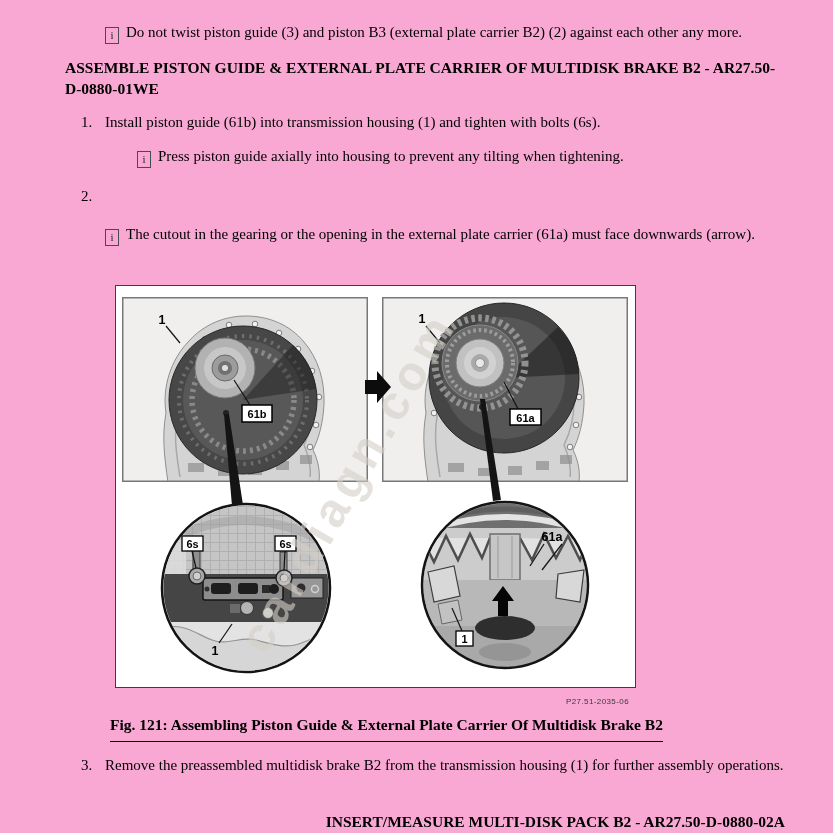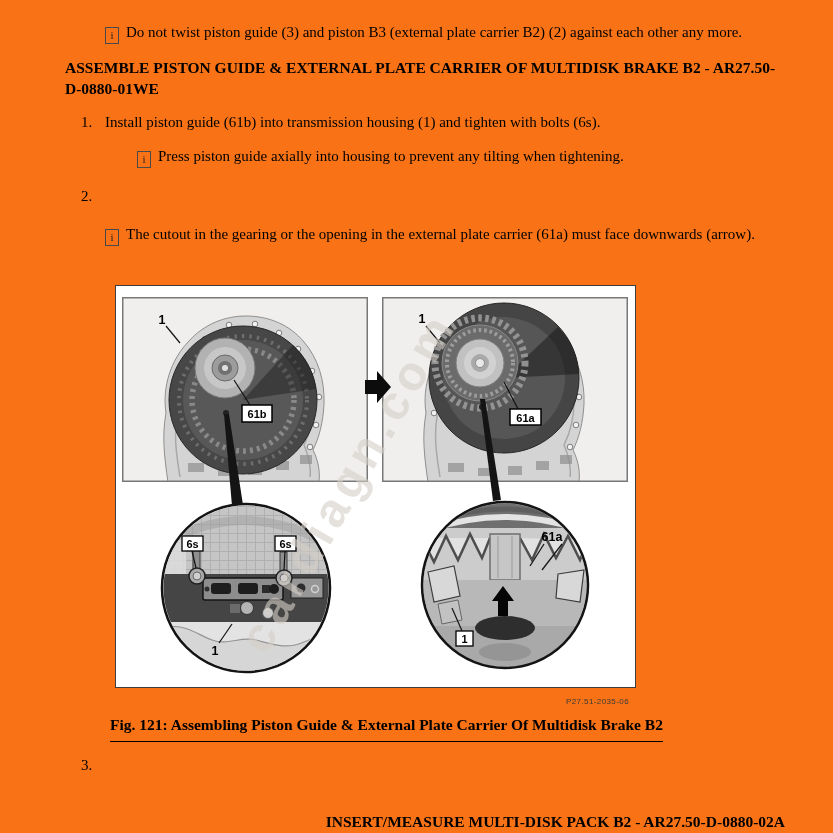--- a/index.html
+++ b/index.html
@@ -1,16 +1,16 @@
 <!DOCTYPE html>
 <html><head>
 <meta charset="utf-8">
 <style>
   html,body{margin:0;padding:0;background:#fff;}
-  .page{position:relative;width:833px;height:833px;background:#f97316;
+  .page{position:relative;width:833px;height:833px;background:#f9a8d4;
         font-family:"Liberation Serif",serif;color:#000;overflow:hidden;}
   .abs{position:absolute;}
   .body-text{font-size:15px;line-height:20px;}
   .nowrap{white-space:nowrap;}
   .heading{font-weight:bold;font-size:15.5px;line-height:21px;}
   .info-icon{display:inline-block;width:12px;height:15px;border:1.3px solid #4a4a4a;
              font-size:11px;line-height:15px;text-align:center;margin-right:7px;
              vertical-align:-2px;color:#222;}
   .step{position:absolute;left:105px;}
   .step .num{position:absolute;left:-24px;}
@@ -228,17 +228,18 @@
   </div>
 
   <div class="abs pnum">P27.51-2035-06</div>
 
   <div class="abs caption">
     <span class="cap-inner">Fig. 121: Assembling Piston Guide &amp; External Plate Carrier Of Multidisk Brake B2</span>
   </div>
 
   <div class="step body-text" style="top:755px;width:690px;">
     <span class="num">3.</span>
+    <span>Remove the preassembled multidisk brake B2 from the transmission housing (1) for further assembly operations.</span>
   </div>
 
   <div class="abs heading" style="left:65px;top:811px;width:720px;text-align:right;">INSERT/MEASURE MULTI-DISK PACK B2 - AR27.50-D-0880-02A</div>
 
 </div>
 
 </body></html>

